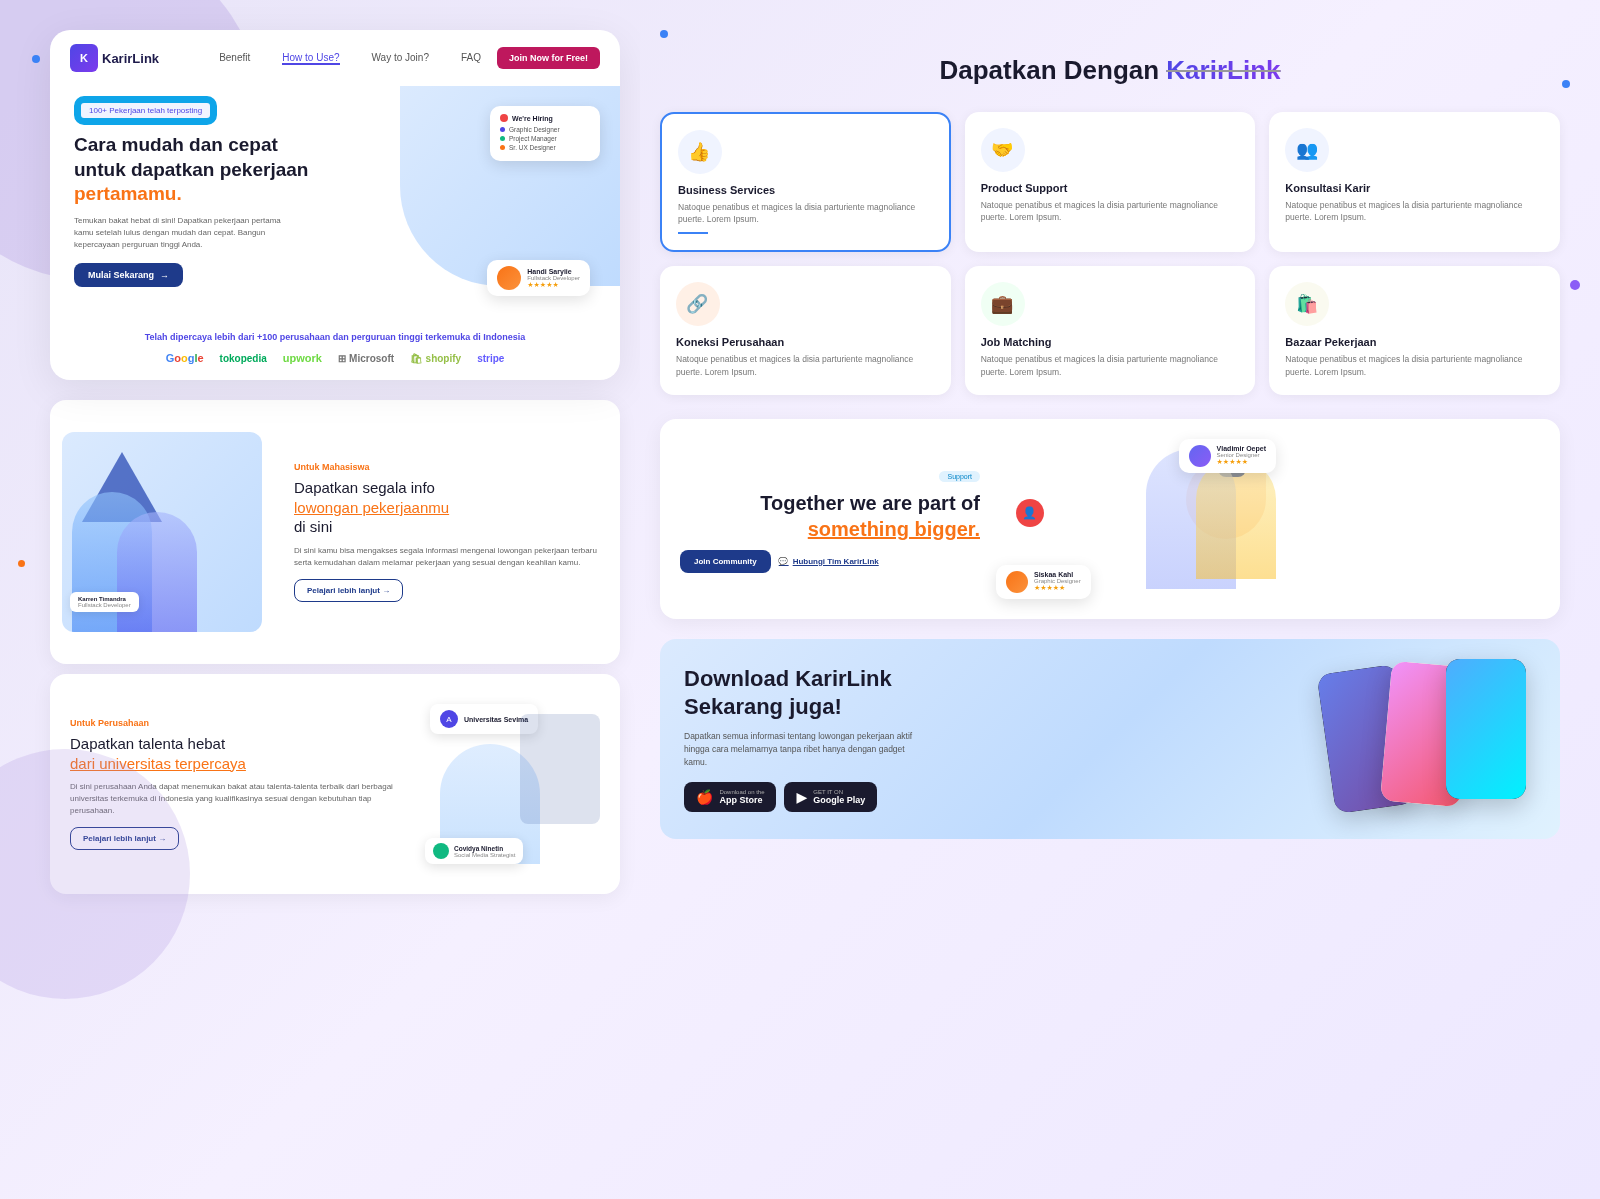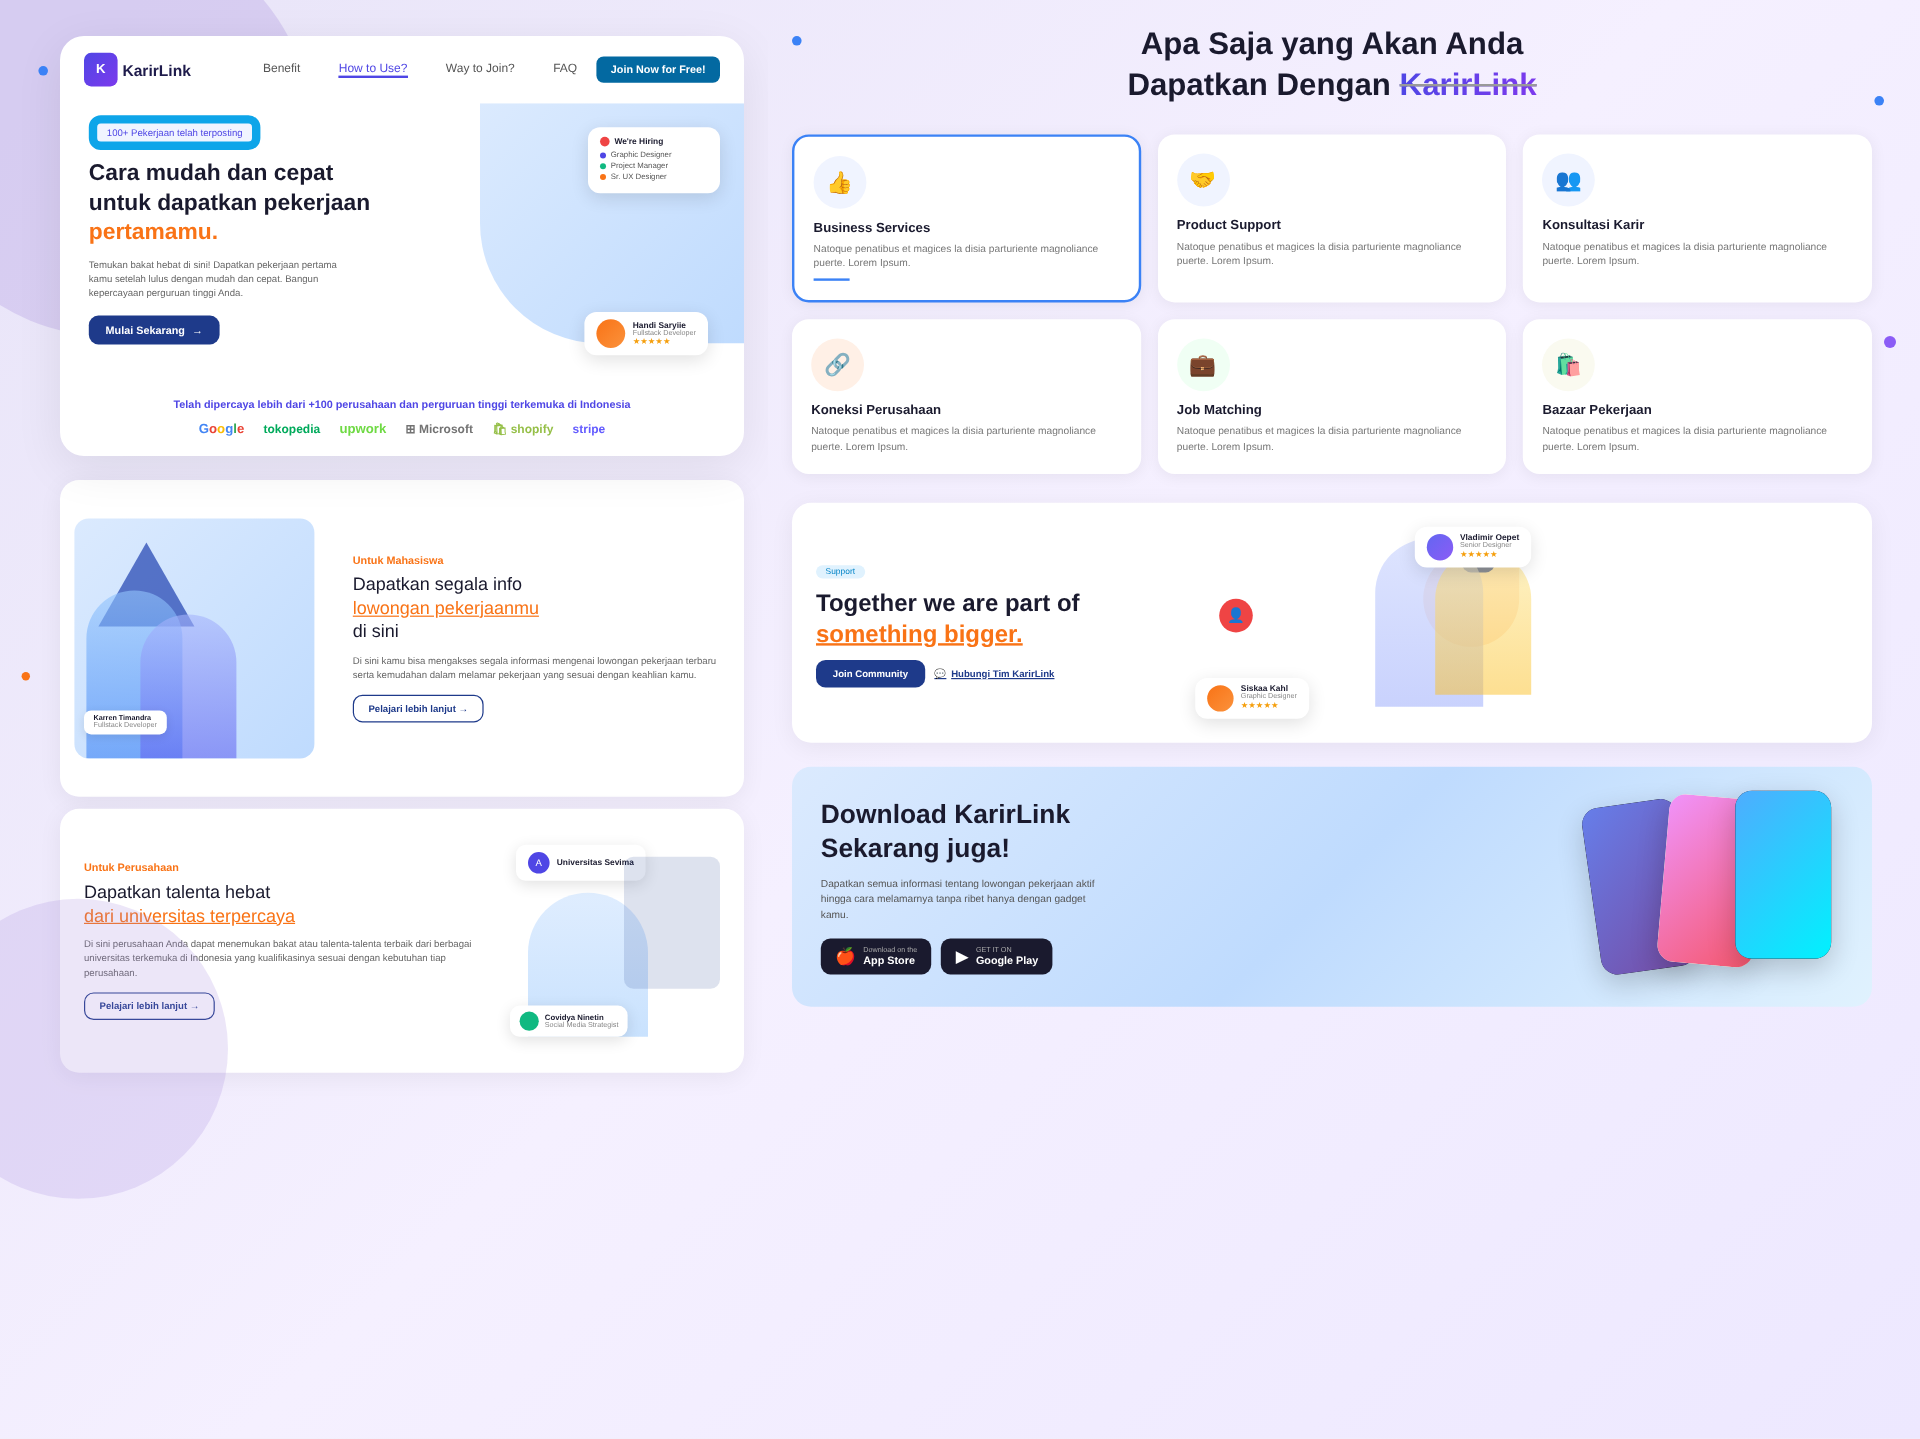--- a/index.html
+++ b/index.html
@@ -70,21 +70,21 @@
       background: linear-gradient(135deg, #4f46e5, #7c3aed);
       border-radius: 6px;
       display: flex; align-items: center; justify-content: center;
       color: white; font-size: 11px; font-weight: bold;
     }
     .logo-text { font-size: 13px; font-weight: 700; color: #1e1b4b; }
     .nav-links { display: flex; gap: 32px; margin-left: auto; }
     .nav-link { font-size: 10px; color: #555; cursor: pointer; }
     .nav-link.active { color: #4f46e5; border-bottom: 2px solid #4f46e5; }
     .nav-btn {
-      background: #0369a1;
+      background: #be185d;
       color: white;
       padding: 6px 12px;
       border-radius: 6px;
       font-size: 9px;
       font-weight: 600;
       cursor: pointer;
       white-space: nowrap;
     }
 
     
@@ -307,21 +307,21 @@
       border-radius: 16px;
       padding: 20px;
       margin-bottom: 20px;
       box-shadow: 0 4px 20px rgba(0,0,0,0.06);
       display: flex;
       gap: 16px;
       align-items: center;
       position: relative;
       overflow: hidden;
     }
-    .together-content { flex: 1; max-width: 300px; }
+    .together-content { flex: 1; max-width: 300px; text-align: right; }
     .together-badge {
       background: #e0f2fe;
       color: #0284c7;
       font-size: 7px;
       padding: 2px 8px;
       border-radius: 10px;
       display: inline-block;
       margin-bottom: 8px;
     }
     .together-title {
@@ -606,21 +606,21 @@
   </div>
 
   <div class="right-panel">
 
     <div class="dot dot-blue-sm" style="position:absolute;width:8px;height:8px;top:30px;left:20px;z-index:10"></div>
     <div class="dot dot-blue-sm" style="position:absolute;width:8px;height:8px;top:80px;right:30px;z-index:10"></div>
     <div class="dot dot-purple-sm" style="position:absolute;width:10px;height:10px;top:280px;right:20px;z-index:10"></div>
 
     <div class="features-heading">
       <h2 class="features-title">
-        <span>Apa Saja yang Akan Anda</span><br>
+        <br>
         <span>Dapatkan Dengan</span>
         <span class="brand-name">KarirLink</span>
       </h2>
     </div>
 
     <div class="features-grid">
 
       <div class="feature-card active-card">
         <div class="feature-icon">👍</div>
         <div class="feature-name">Business Services</div>

